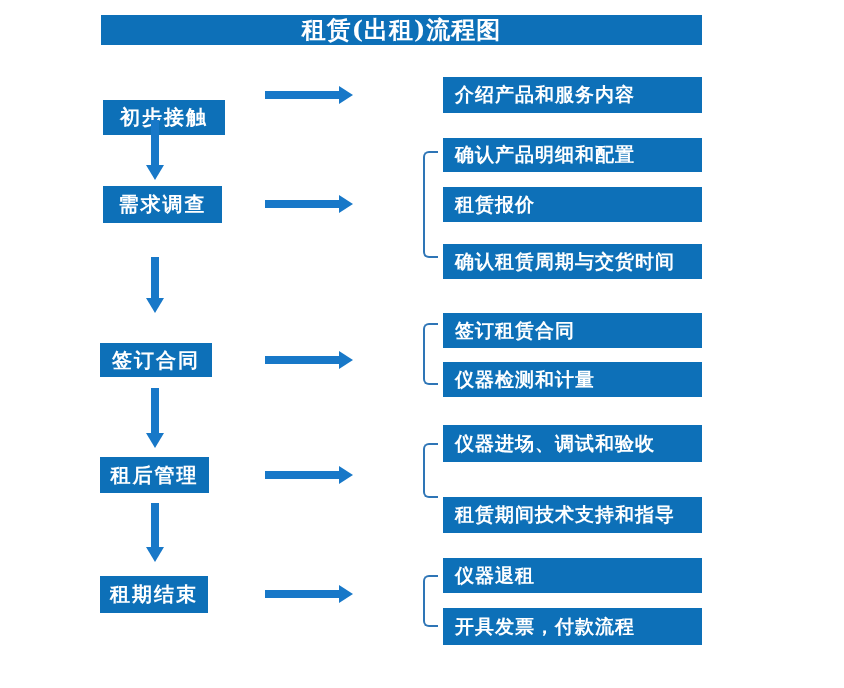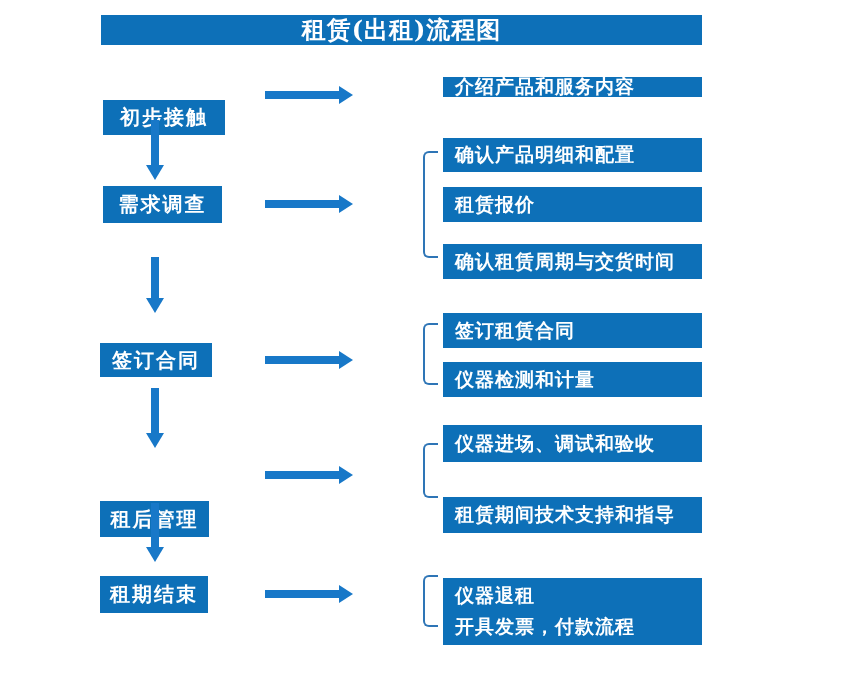--- a/index.html
+++ b/index.html
@@ -73,21 +73,21 @@
 </head>
 <body>
 
 <div class="canvas">
 
   <div class="title-bar">租赁(出租)流程图</div>
 
   <div class="stage-box" style="left:103px;top:78px;width:122px;height:35px;margin-top:22px;">初步接触</div>
   <div class="stage-box" style="left:100px;top:343px;width:112px;height:34px;">签订合同</div>
   <div class="stage-box" style="left:103px;top:186px;width:119px;height:37px;">需求调查</div>
-  <div class="stage-box" style="left:100px;top:457px;width:109px;height:36px;margin-top:44px;">租后管理</div>
+  <div class="stage-box" style="left:100px;top:457px;width:109px;height:36px;">租后管理</div>
   <div class="stage-box" style="left:100px;top:576px;width:108px;height:37px;">租期结束</div>
 
   <div class="v-arrow" style="left:146px;top:120px;height:60px;">
     <div class="shaft"></div>
     <div class="head"></div>
   </div>
   <div class="v-arrow" style="left:146px;top:257px;height:56px;">
     <div class="shaft"></div>
     <div class="head"></div>
   </div>
@@ -119,28 +119,28 @@
   <div class="h-arrow" style="left:265px;top:585px;">
     <div class="shaft"></div>
     <div class="head"></div>
   </div>
 
   <div class="bracket" style="top:151px;height:107px;"></div>
   <div class="bracket" style="top:323px;height:62px;"></div>
   <div class="bracket" style="top:443px;height:55px;"></div>
   <div class="bracket" style="top:575px;height:52px;"></div>
 
-  <div class="output-box" style="top:77px;height:20px;">介绍产品和服务内容</div>
+  <div class="output-box" style="top:77px;height:36px;">介绍产品和服务内容</div>
 
   <div class="output-box" style="top:138px;height:34px;">确认产品明细和配置</div>
   <div class="output-box" style="top:187px;height:35px;">租赁报价</div>
   <div class="output-box" style="top:244px;height:35px;">确认租赁周期与交货时间</div>
 
   <div class="output-box" style="top:313px;height:35px;">签订租赁合同</div>
   <div class="output-box" style="top:362px;height:35px;">仪器检测和计量</div>
 
   <div class="output-box" style="top:425px;height:37px;">仪器进场、调试和验收</div>
   <div class="output-box" style="top:497px;height:36px;">租赁期间技术支持和指导</div>
 
-  <div class="output-box" style="top:558px;height:35px;margin-top:20px;">仪器退租</div>
+  <div class="output-box" style="top:558px;height:35px;">仪器退租</div>
   <div class="output-box" style="top:608px;height:37px;">开具发票，付款流程</div>
 
 </div>
 
 </body></html>

